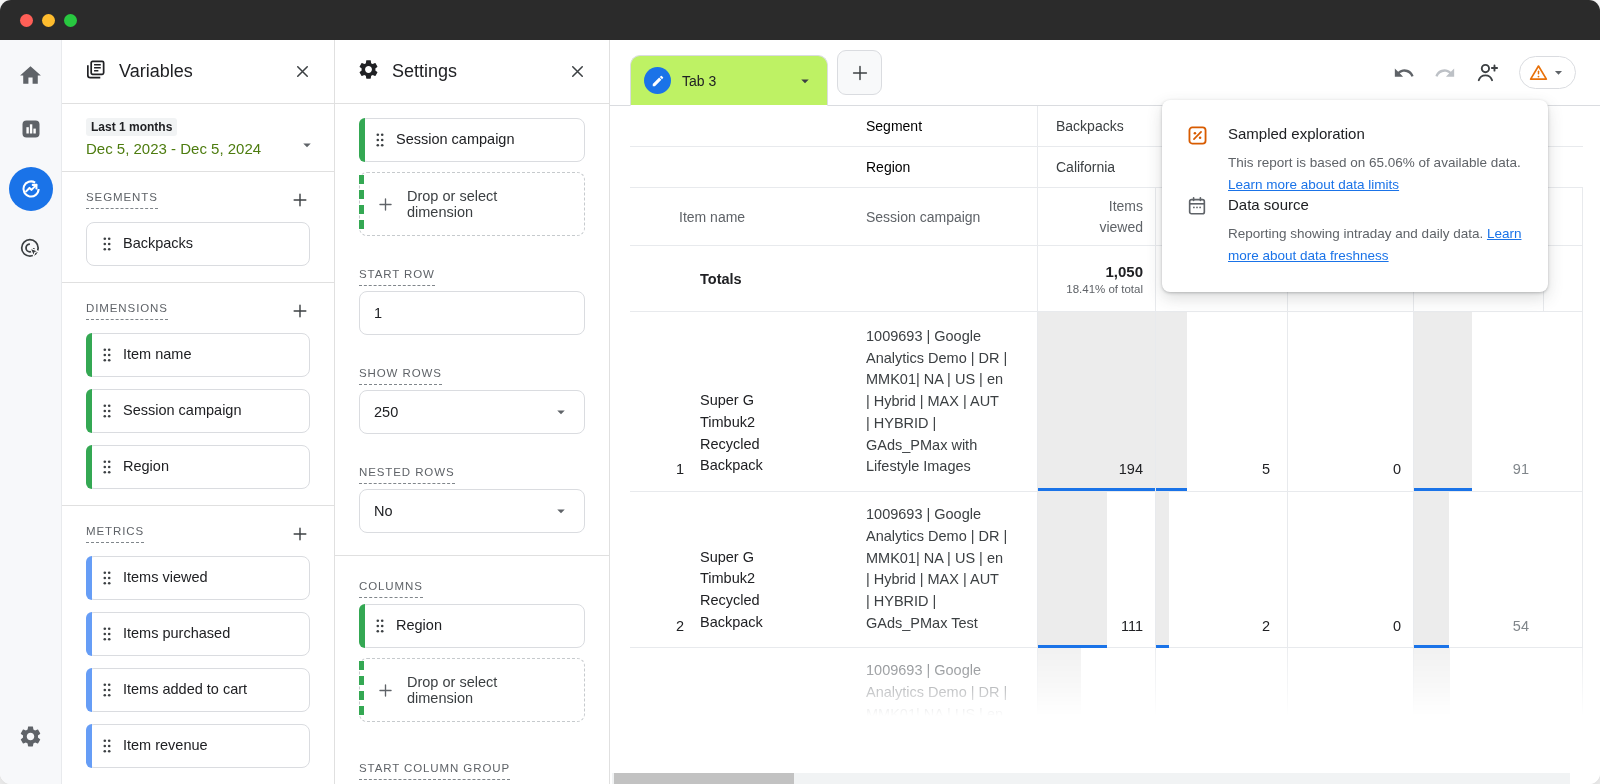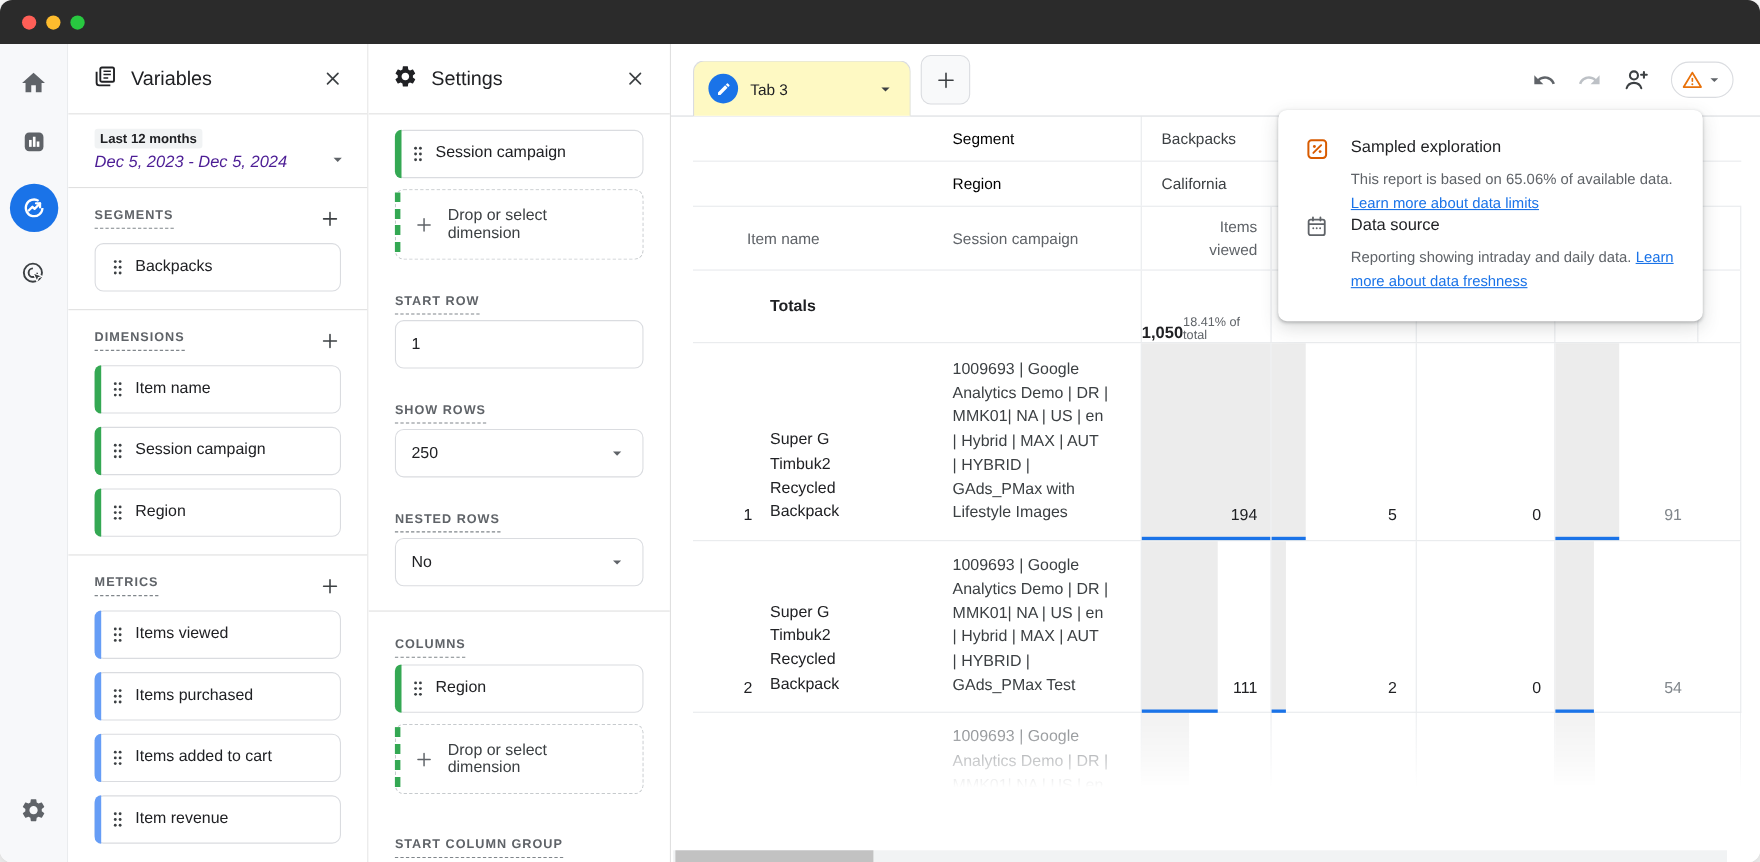--- a/index.html
+++ b/index.html
@@ -22,44 +22,44 @@
   
   .panel { background:#fff; border-right:1px solid #e0e0e0; overflow:hidden; }
   .panel-head { height:64px; display:flex; align-items:center; padding:0 22px; border-bottom:1px solid #e0e0e0; gap:12px;justify-content:center; }
   .panel-title { font-size:18px; color:#202124; flex:1; }
   .xclose { cursor:pointer; display:flex; }
   .vars { width:273px; flex:0 0 273px; }
   .setts { width:275px; flex:0 0 275px; }
   
   .datebox { padding:13px 24px 14px; border-bottom:1px solid #e0e0e0; position:relative; }
   .preset { display:inline-block; background:#f1f3f4; border-radius:3px; padding:2px 5px; font-size:12px; font-weight:700; color:#202124; }
-  .daterange { margin-top:4px; font-size:15px; color:#4c1d95;font-style:italic; }
+  .daterange { margin-top:4px; font-size:15px; color:#4d7c0f; }
   .datebox .caret { position:absolute; right:18px; top:32px; }
   .vsection { padding:18px 24px 16px; border-bottom:1px solid #e0e0e0; }
   .vsection:last-child { border-bottom:none; }
   .sec-head { display:flex; align-items:center; justify-content:space-between; }
-  .sec-label { font-size:11.5px; letter-spacing:.9px; color:#5f6368; font-weight:700; border-bottom:1px dashed #80868b; padding-bottom:5px; }
+  .sec-label { font-size:11.5px; letter-spacing:.9px; color:#5f6368; font-weight:400; border-bottom:1px dashed #80868b; padding-bottom:5px; }
   .plusbtn { cursor:pointer; display:flex; }
   .chip { position:relative; margin-top:12px; border:1px solid #dadce0; border-radius:8px; min-height:44px; display:flex; align-items:center; gap:11px; padding:9px 12px 9px 15px; background:#fff; cursor:grab; font-size:14.5px; color:#202124; }
   .chip .accent { position:absolute; left:-1px; top:-1px; bottom:-1px; width:6px; border-radius:8px 0 0 8px; }
   .accent.green{background:#34a853}.accent.blue{background:#669df6}
   .chip .lbl{ line-height:1.45; }
   
   .setts-content { padding:14px 24px 0; }
   .dropzone { position:relative; margin-top:10px; border:1px dashed #c6cacd; border-radius:8px; min-height:64px; display:flex; align-items:center; gap:12px; padding:10px 12px 10px 16px; color:#3c4043; font-size:14.5px; cursor:pointer; }
   .dropzone .dashedge { position:absolute; left:-1px; top:2px; bottom:2px; width:5px; background:repeating-linear-gradient(to bottom,#34a853 0 9px,transparent 9px 15px); }
   .fld-label { margin-top:28px; }
   .fld-label .sec-label{ }
   .input, .select { margin-top:9px; height:44px; border:1px solid #dadce0; border-radius:8px; display:flex; align-items:center; padding:0 14px; font-size:14.5px; color:#202124; cursor:text; }
   .select { cursor:pointer; justify-content:space-between; }
   .setts-divider { border-top:1px solid #e0e0e0; margin:22px -24px 0; }
   
   .main { flex:1; position:relative; background:#fff; min-width:0; }
   .tabstrip { height:66px; border-bottom:1px solid #dadce0; display:flex; align-items:center; padding-left:20px; position:relative; }
-  .tab { align-self:flex-end; margin-bottom:-1px; z-index:2; width:198px; height:51px; background:#fef9c3; border:1px solid #dadce0; border-bottom:1px solid #fff; border-radius:10px 10px 0 0; display:flex; align-items:center; gap:11px; padding:0 13px; cursor:pointer; }
+  .tab { align-self:flex-end; margin-bottom:-1px; z-index:2; width:198px; height:51px; background:#bef264; border:1px solid #dadce0; border-bottom:1px solid #fff; border-radius:10px 10px 0 0; display:flex; align-items:center; gap:11px; padding:0 13px; cursor:pointer; }
   .pencil-circle { width:27px; height:27px; border-radius:50%; background:#1a73e8; display:flex; align-items:center; justify-content:center; flex:0 0 27px; }
   .tab-label { font-size:14px; font-weight:500; color:#202124; flex:1; }
   .addtab { width:45px; height:45px; margin-left:9px; border:1px solid #dadce0; background:#f8f9fa; border-radius:9px; display:flex; align-items:center; justify-content:center; cursor:pointer; }
   .strip-icons { margin-left:auto; display:flex; align-items:center; gap:19px; padding-right:24px; }
   .icbtn { cursor:pointer; display:flex; }
   .warnpill { width:57px; height:33px; border:1px solid #dadce0; border-radius:17px; display:flex; align-items:center; justify-content:center; gap:1px; cursor:pointer; background:#fff; }
   
   .gatable { margin:0 17px 0 20px; }
   .trow { display:grid; grid-template-columns:56px 140px 211px 118px 132px 126px 130px 1fr; border-bottom:1px solid #e8eaed; }
   .hrow2 { display:grid; grid-template-columns:407px 118px 1fr; border-bottom:1px solid #e8eaed; height:41px; }
@@ -67,21 +67,21 @@
   .hv { display:flex; align-items:center; padding-left:18px; font-size:14px; color:#3c4043; border-left:1px solid #e8eaed; }
   .headrow { height:58px; }
   .headrow .cell { font-size:14px; color:#5f6368; }
   .c-span2 { grid-column:1 / 3; display:flex; align-items:center; padding-left:49px; }
   .c-camp-h { display:flex; align-items:center; padding-left:40px; }
   .c-viewed-h { display:flex; align-items:center; justify-content:flex-end; padding-right:12px; text-align:right; border-left:1px solid #e8eaed; }
   .c-viewed-h span { max-width:62px; line-height:1.45; }
   .c-rest { border-left:1px solid #e8eaed; }
   .totalsrow { height:66px; }
   .c-totals { grid-column:1/3; display:flex; align-items:center; padding-left:70px; font-size:14.5px; font-weight:700; color:#202124; }
-  .c-tot-val { border-left:1px solid #e8eaed; display:flex; flex-direction:row; justify-content:center; align-items:flex-end; padding-right:12px; }
+  .c-tot-val { border-left:1px solid #e8eaed; display:flex; flex-direction:column; justify-content:center; align-items:flex-end; padding-right:12px; }
   .tot-num { font-size:15px; font-weight:700; color:#202124; }
   .tot-share { font-size:11.5px; color:#5f6368; margin-top:3px; }
   .drow { }
   .c-idx { display:flex; align-items:flex-end; justify-content:flex-end; padding:0 2px 14px 0; font-size:14.5px; }
   .c-item { display:flex; align-items:flex-end; padding:0 0 14px 14px; font-size:14.5px; line-height:1.5; }
   .c-item span{ max-width:84px; }
   .c-camp { display:flex; align-items:flex-end; padding:12px 0 13px 40px; font-size:14.5px; line-height:1.5; white-space:pre-line; color:#3c4043; }
   .mcell { position:relative; border-left:1px solid #e8eaed; display:flex; align-items:flex-end; justify-content:flex-end; padding:0 12px 14px 0; font-size:14.5px; }
   .mcell .bar { position:absolute; left:0; top:0; bottom:0; background:#ececec; border-bottom:3px solid #1a73e8; }
   .mcell .num { position:relative; z-index:1; }
@@ -163,21 +163,21 @@
           </svg>
         </span>
         <span class="panel-title">Variables</span>
         <span class="xclose">
           <svg width="19" height="19" viewBox="0 0 24 24" fill="none" stroke="#3c4043" stroke-width="1.9" stroke-linecap="round">
               <path d="M6 6l12 12M18 6L6 18"></path>
             </svg>
         </span>
       </div>
       <div class="datebox">
-        <span class="preset">Last 12 months</span>
+        <span class="preset">Last 1 months</span>
         <div class="daterange">Dec 5, 2023 - Dec 5, 2024</div>
         <span class="caret">
           <svg width="18" height="18" viewBox="0 0 24 24" fill="#5f6368">
               <path d="M7 10l5 5 5-5z"></path>
             </svg>
         </span>
       </div>
 
       <div class="vsection">
         <div class="sec-head">

